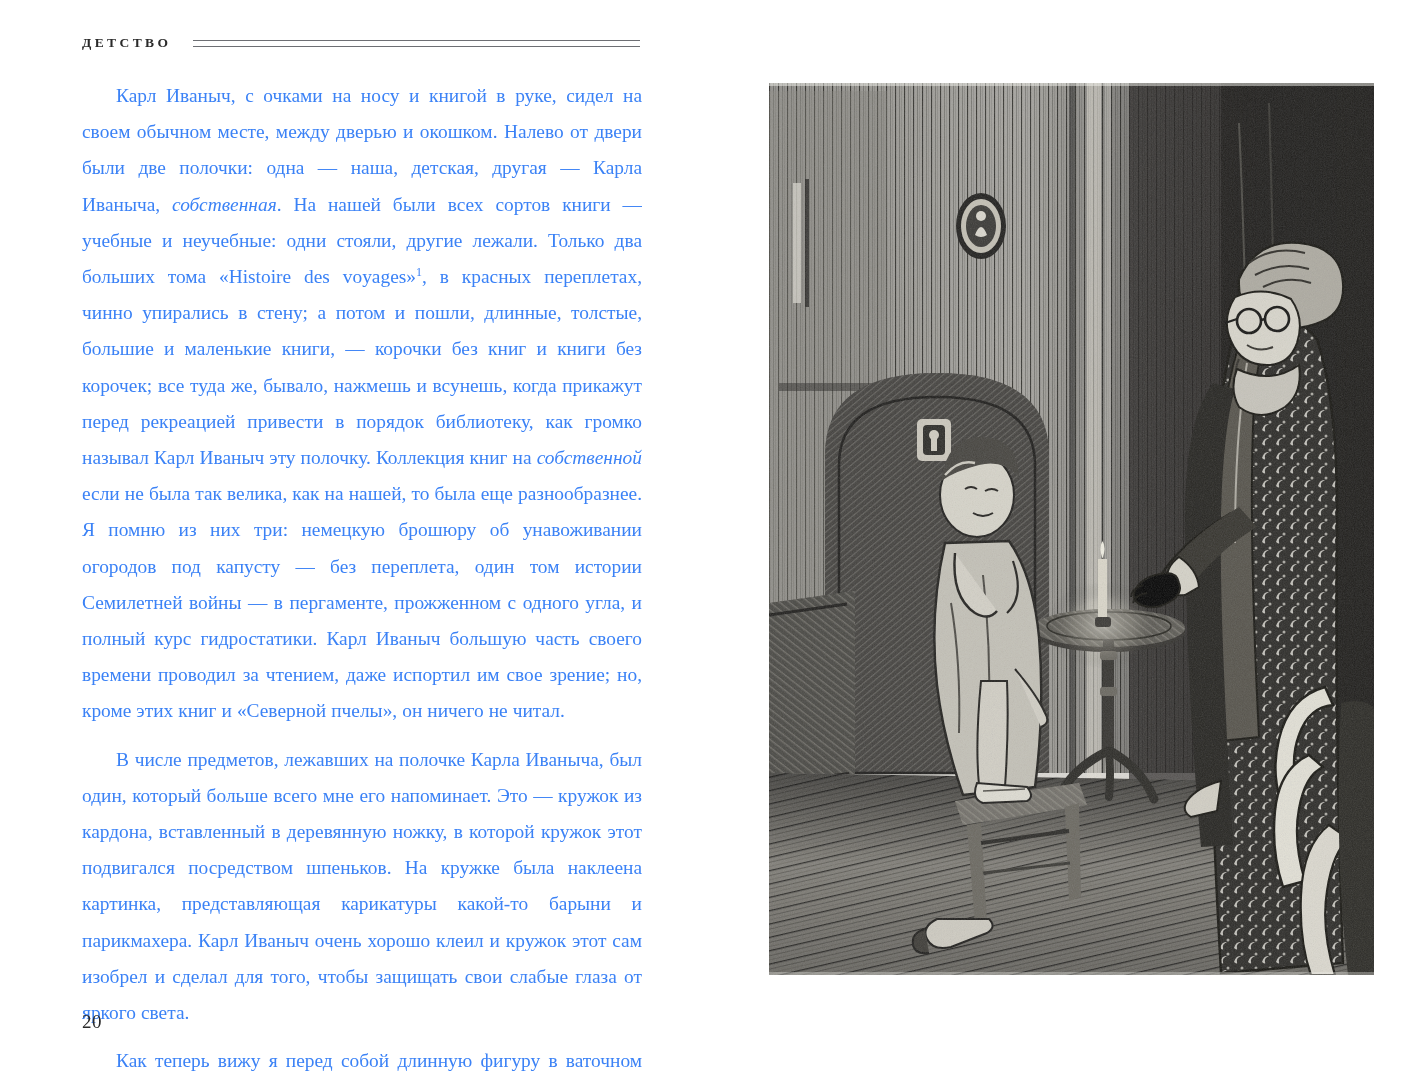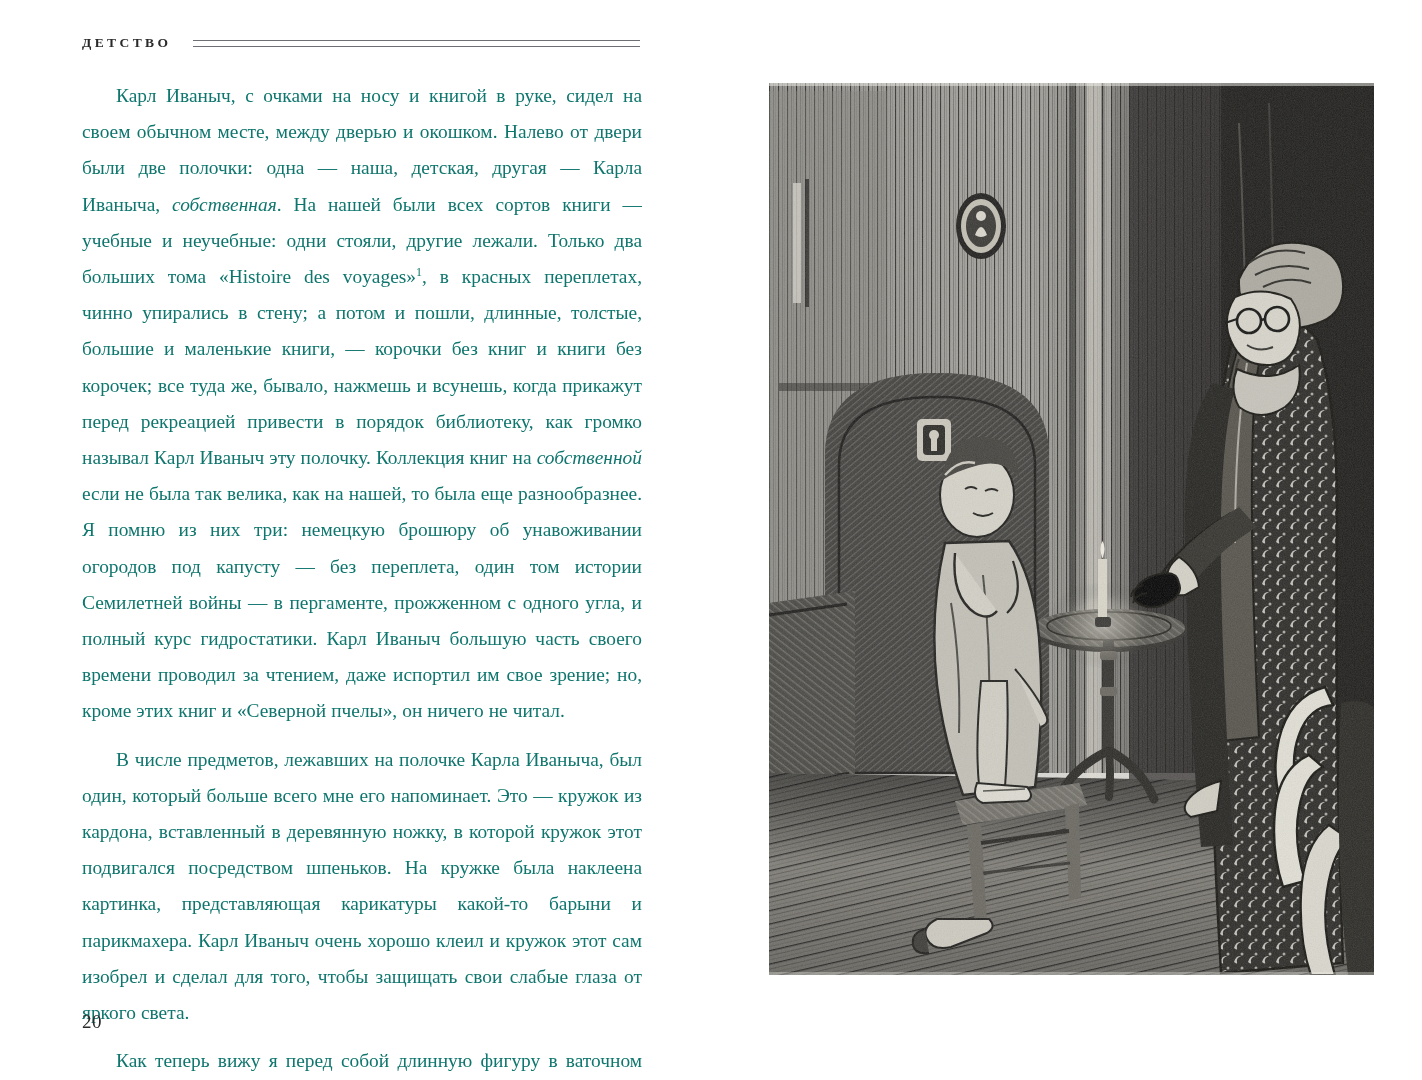--- a/index.html
+++ b/index.html
@@ -53,21 +53,21 @@
     left: 82px;
     top: 78px;
     width: 560px;
   }
   .body-par {
     margin: 0;
     font-size: 19.4px;
     line-height: 36.2px;
     text-align: justify;
     text-indent: 34px;
-    color: #0f766e;
+    color: #3b82f6;
     hyphens: manual;
     -webkit-hyphens: manual;
     word-spacing: 0.2px;
   }
   .body-par + .body-par { margin-top: 12px; }
   .body-par i, .body-par em { font-style: italic; }
   .fn-ref {
     font-size: 12px;
     vertical-align: super;
     line-height: 0;

